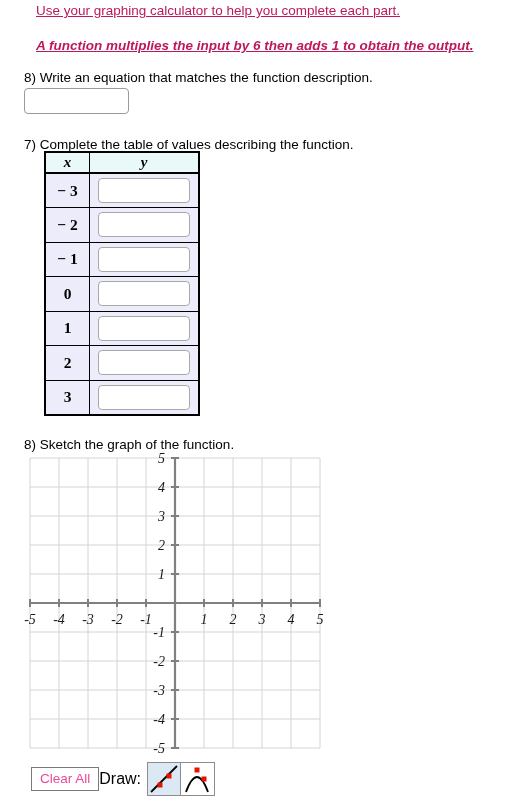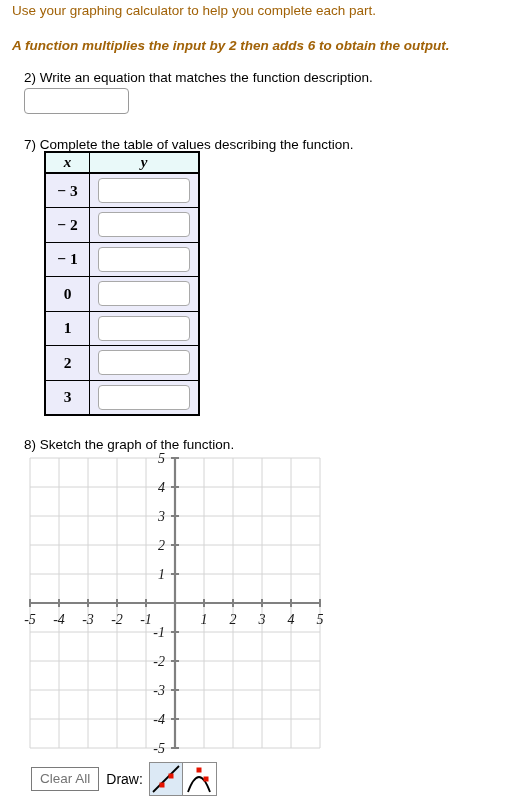--- a/index.html
+++ b/index.html
@@ -13,25 +13,26 @@
     height: 797px;
     position: relative;
     font-family: "Liberation Sans", sans-serif;
     color: #000000;
     overflow: hidden;
   }
 
   
   .intro-line {
     position: absolute;
-    left: 12px;
+    left: 36px;
     font-size: 13.5px;
     line-height: 16px;
     white-space: nowrap;
-    color: #a16207;
+    color: #be185d;
+    text-decoration: underline;
   }
   #intro-1 { top: 3px; }
   #intro-2 { top: 38px; font-style: italic; font-weight: bold; }
 
   .question-label {
     position: absolute;
     left: 24px;
     font-size: 13.5px;
     line-height: 16px;
     white-space: nowrap;
@@ -126,28 +127,27 @@
     align-items: center;
     gap: 0px;
   }
   #clear-all-button {
     height: 24px;
     padding: 0 8px;
     background: #ffffff;
     border: 1px solid #7a7a7a;
     font-family: "Liberation Sans", sans-serif;
     font-size: 13.5px;
-    color: #737373;
+    color: #ec4899;
     line-height: 22px;
     cursor: pointer;
     white-space: nowrap;
   }
   #draw-label {
-    font-size: 14px;
-    margin-left: 7px;
+    font-size: 16px;
     margin-right: 6px;
     white-space: nowrap;
   }
   .tool-button {
     width: 34px;
     height: 34px;
     border: 1px solid #8c8c8c;
     background: #ffffff;
     padding: 0;
     cursor: pointer;
@@ -155,23 +155,23 @@
   }
   .tool-button + .tool-button { border-left: none; }
   .tool-button.selected { background: #dce9f5; }
   .tool-button svg { display: block; }
 </style>
 </head>
 <body>
 
 <div class="intro-line" id="intro-1">Use your graphing calculator to help you complete each part.</div>
 
-<div class="intro-line" id="intro-2">A function multiplies the input by 2 then adds 6 to obtain the output.</div>
-
-<div class="question-label" id="q1-label">2) Write an equation that matches the function description.</div>
+<div class="intro-line" id="intro-2">A function multiplies the input by 6 then adds 1 to obtain the output.</div>
+
+<div class="question-label" id="q1-label">8) Write an equation that matches the function description.</div>
 
 <input class="answer-box" type="text" placeholder="" style="">
 
 <div class="question-label" id="q2-label">7) Complete the table of values describing the function.</div>
 
 <table class="value-table">
   <thead>
     <tr>
       <th class="col-x">x</th>
       <th class="col-y">y</th>

